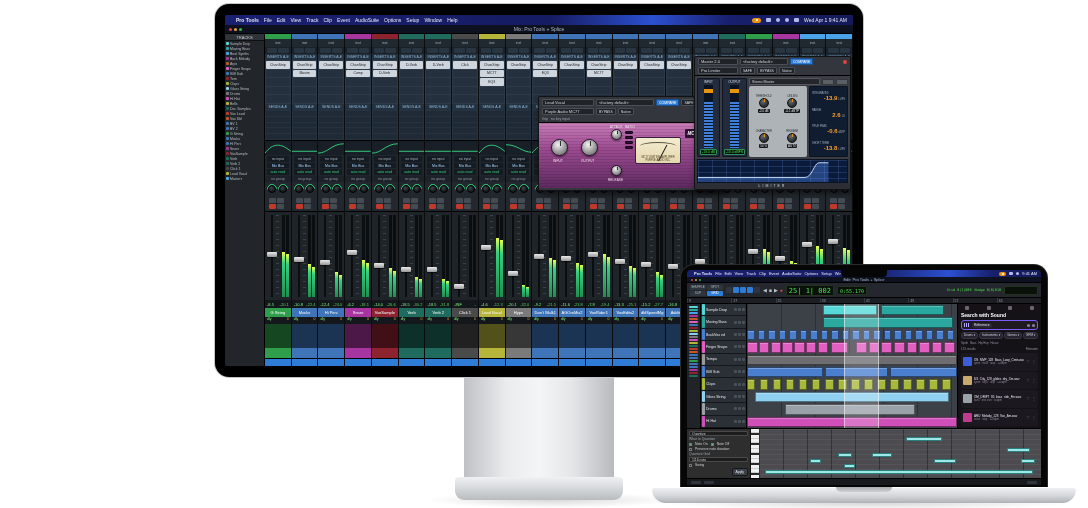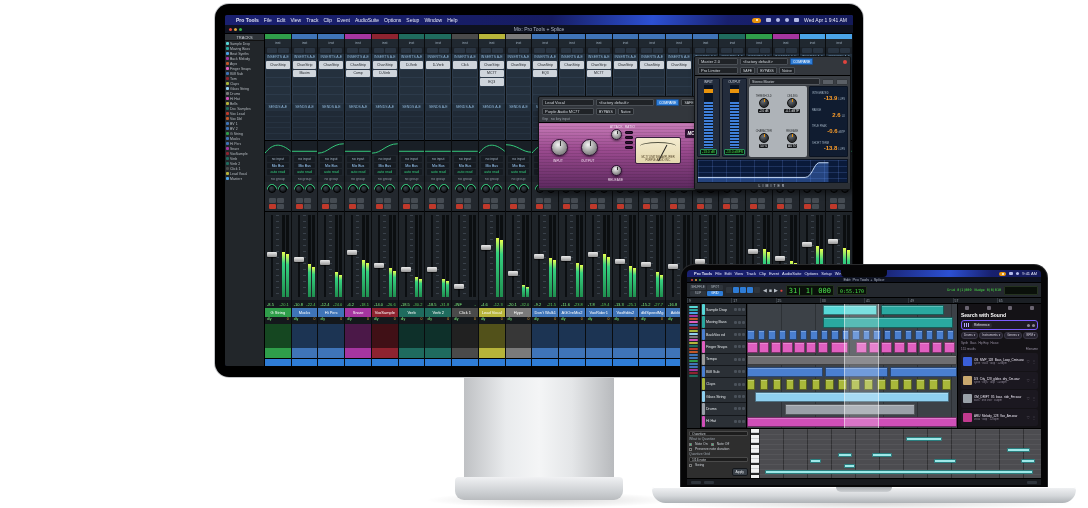--- a/index.html
+++ b/index.html
@@ -2113,21 +2113,21 @@
             <i class="on"></i>
             <i class="on"></i>
             <i></i>
           </span>
         <span class="transport">
             <span>◀</span>
             <span>■</span>
             <span>▶</span>
             <span class="r">●</span>
           </span>
-        <span class="counter main">31| 1| 000</span>
+        <span class="counter main">25| 1| 002</span>
         <span class="counter sub">0:55.170</span>
         <span class="sp"></span>
         <span class="gn">Grid  0|1|000</span>
         <span class="gn">Nudge 0|0|010</span>
         <span class="counter sub" style="width:34px"></span>
       </div>
 
       <div class="mb-ruler" id="mb-ruler">
           <span>9</span>
           <span>17</span>

